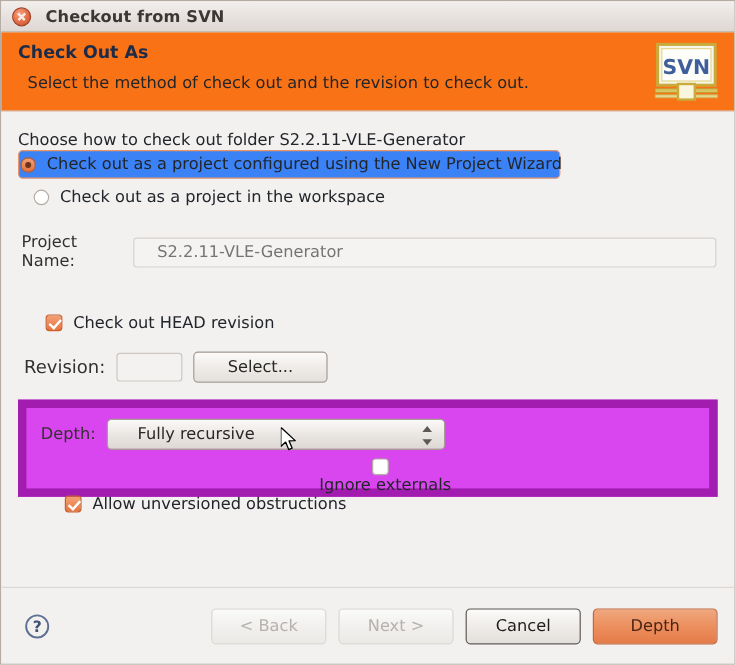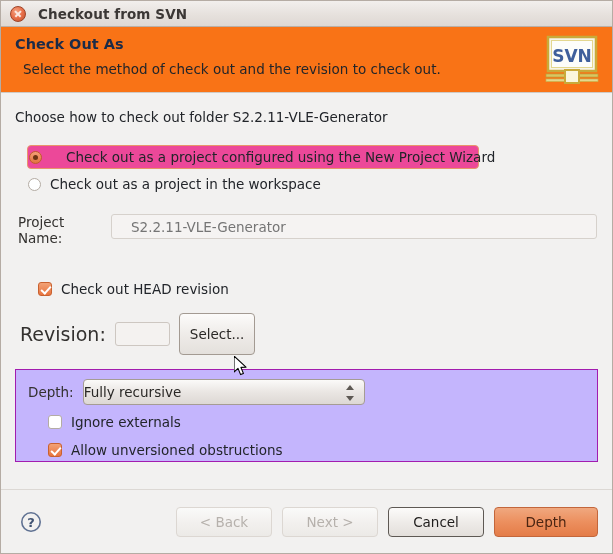--- a/index.html
+++ b/index.html
@@ -100,39 +100,38 @@
     padding: 0 14px;
     background: #f2f1f0;
     height: 396px;
     box-sizing: border-box;
   }
 
   .prompt-line {
     font-size: 13.5px;
     color: #22252a;
     padding-top: 16px;
-    padding-bottom: 20px;
+    padding-bottom: 0;
   }
 
   .radio-row {
     display: flex;
     align-items: center;
     height: 22px;
     margin-bottom: 4px;
   }
   .radio-row.focused {
-    background: #ec4899;
+    background: #3b82f6;
     border: 1px solid #e8956a;
     border-radius: 4px;
     box-sizing: border-box;
     width: 452px;
-    margin-left: 12px;
+    margin-left: 0;
     padding-left: 1px;
     height: 24px;
-    gap: 15px;
   }
   .radio-row.plain { margin-left: 13px; }
 
   .radio {
     width: 13px;
     height: 13px;
     border-radius: 50%;
     box-sizing: border-box;
     flex: 0 0 auto;
     position: relative;
@@ -156,20 +155,21 @@
   .radio-label {
     margin-left: 9px;
     font-size: 13.5px;
     color: #22252a;
     white-space: nowrap;
   }
 
   
   #project-row {
     display: flex;
+    align-items: center;
     margin-top: 19px;
   }
   #project-label {
     font-size: 13.5px;
     color: #33312f;
     width: 93px;
     margin-left: 3px;
   }
   #project-input {
     flex: 1 1 auto;
@@ -228,57 +228,57 @@
   }
 
   
   #revision-row {
     display: flex;
     align-items: center;
     margin-top: 14px;
     margin-left: 5px;
   }
   #revision-label {
-    font-size: 19px;
+    font-size: 15px;
     color: #33312f;
     margin-right: 9px;
   }
   #revision-input {
     width: 55px;
     height: 24px;
     box-sizing: border-box;
     background: #f4f2f0;
     border: 1px solid #cdc7c1;
     border-radius: 3px;
     font-family: "DejaVu Sans", sans-serif;
     font-size: 13.5px;
     padding: 0 5px;
   }
   #select-button {
     margin-left: 9px;
-    height: 42px;
+    height: 26px;
     min-width: 66px;
     box-sizing: border-box;
     background: linear-gradient(to bottom, #fcfbfa 0%, #eeebe8 52%, #e4e0dc 100%);
     border: 1px solid #a39a92;
     border-radius: 4px;
     font-family: "DejaVu Sans", sans-serif;
     font-size: 13.5px;
     color: #2a2826;
-    padding: 0 10px;
+    padding: 0 28px;
     cursor: default;
   }
 
   
   #depth-group {
     margin-top: 14px;
-    border: 1px solid #a21caf;
-    background: #c4b5fd;
-    box-sizing: border-box;
-    height: 93px;
+    border: 7px solid #a21caf;
+    background: #d946ef;
+    box-sizing: border-box;
+    height: 81px;
     padding: 9px 12px 0 12px;
     width: 100%;
   }
   #depth-row {
     display: flex;
     align-items: center;
     height: 26px;
   }
   #depth-label {
     font-size: 13.5px;
@@ -288,21 +288,21 @@
   #depth-combo {
     position: relative;
     width: 282px;
     height: 26px;
     box-sizing: border-box;
     background: linear-gradient(to bottom, #fbfaf9 0%, #eae6e3 50%, #ddd8d4 100%);
     border: 1px solid #a59c94;
     border-radius: 4px;
     display: flex;
     align-items: center;
-    padding-left: 0;
+    padding-left: 25px;
     cursor: default;
   }
   #depth-value {
     font-size: 13.5px;
     color: #2a2826;
   }
   #depth-arrows {
     position: absolute;
     right: 9px;
     top: 4px;
@@ -312,21 +312,21 @@
   .arrow-up, .arrow-dn {
     position: absolute;
     left: 0;
     width: 0; height: 0;
     border-left: 4.5px solid transparent;
     border-right: 4.5px solid transparent;
   }
   .arrow-up { top: 1px; border-bottom: 5px solid #5d5853; }
   .arrow-dn { bottom: 1px; border-top: 5px solid #5d5853; }
 
-  #ignore-row { margin-top: 7px; margin-left: 2px; }
+  #ignore-row { margin-top: 7px; margin-left: 2px; flex-direction: column; }
   #allow-row  { margin-top: 8px; margin-left: 2px; }
 
   
   #footer {
     position: absolute;
     left: 0; right: 0;
     bottom: 0;
     height: 64px;
     border-top: 1px solid #dcd8d4;
     background: #f2f1f0;

